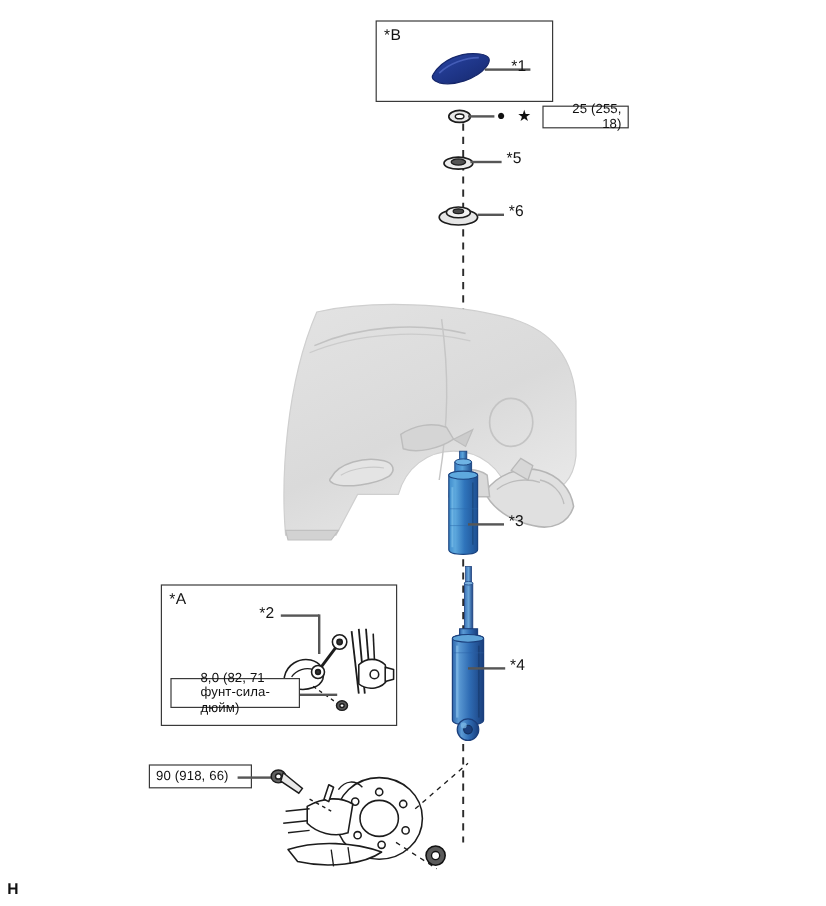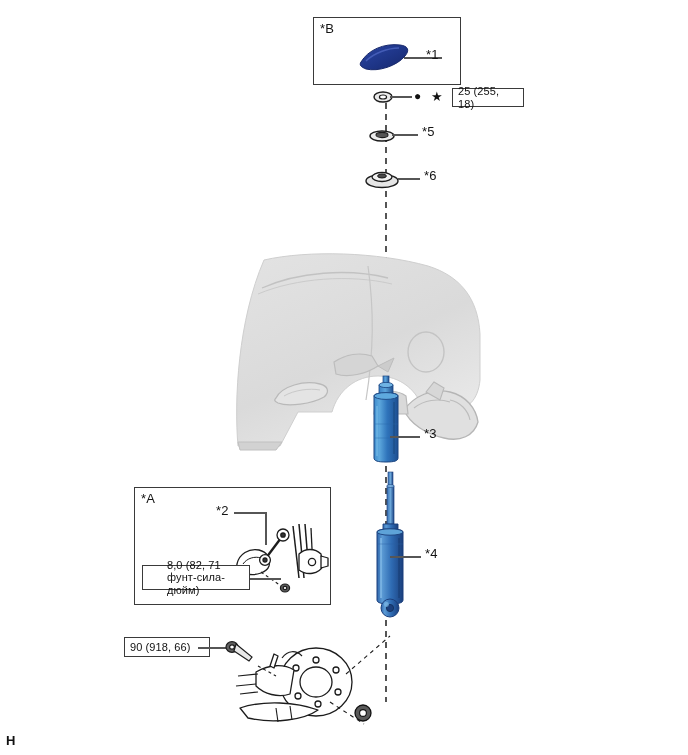--- a/index.html
+++ b/index.html
@@ -108,21 +108,21 @@
   </svg>
 
   <svg class="abs" style="left:372px; top:88px;" width="28" height="18" viewBox="0 0 28 18">
     <ellipse cx="11" cy="9" rx="9" ry="5" fill="#e9e9e9" stroke="#1c1c1c" stroke-width="1.4"></ellipse>
     <ellipse cx="11" cy="9" rx="3.6" ry="2" fill="#ffffff" stroke="#1c1c1c" stroke-width="1.2"></ellipse>
   </svg>
   <div class="leader" style="left:390px; top:96px; width:22px;"></div>
   <div class="sym" style="left:414px; top:90px;">●</div>
   <div class="sym" style="left:431px; top:90px; font-size:13px;">★</div>
 
-  <div class="torque-box" style="left:452px; top:88px; width:72px; height:19px;">25 (255, 18)</div>
+  <div class="torque-box" style="left:452px; top:88px; width:72px; height:19px;text-align:right;">25 (255, 18)</div>
 
   <svg class="abs" style="left:368px; top:127px;" width="34" height="18" viewBox="0 0 34 18">
     <ellipse cx="14" cy="9" rx="12" ry="5" fill="#ededed" stroke="#1c1c1c" stroke-width="1.4"></ellipse>
     <ellipse cx="14" cy="8" rx="6" ry="2.6" fill="#555" stroke="#1c1c1c" stroke-width="1.1"></ellipse>
   </svg>
   <div class="leader" style="left:392px; top:134px; width:26px;"></div>
   <div class="part-label" style="left:422px; top:124px;">*5</div>
 
   <svg class="abs" style="left:364px; top:168px;" width="42" height="22" viewBox="0 0 42 22">
     <ellipse cx="18" cy="13" rx="16" ry="6.5" fill="#e6e6e6" stroke="#1c1c1c" stroke-width="1.4"></ellipse>

